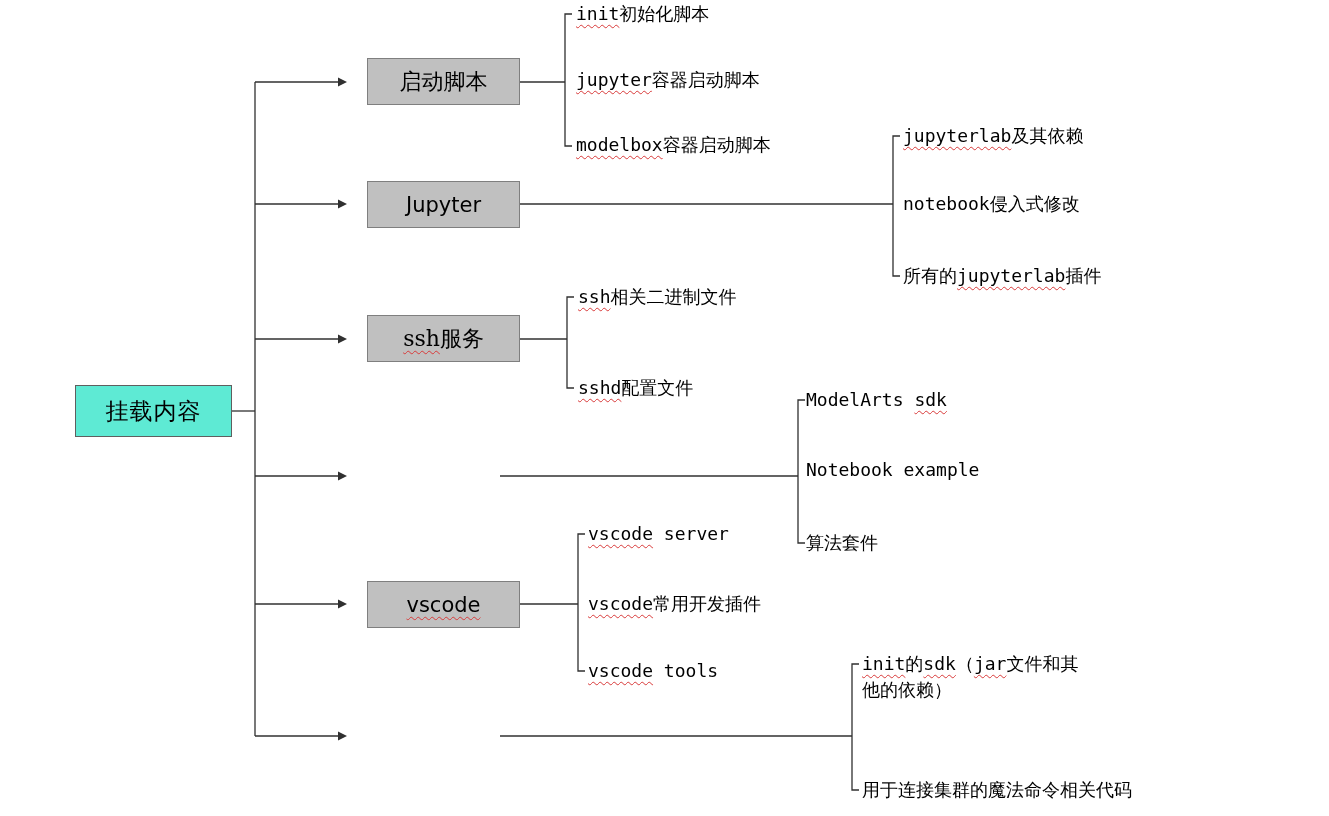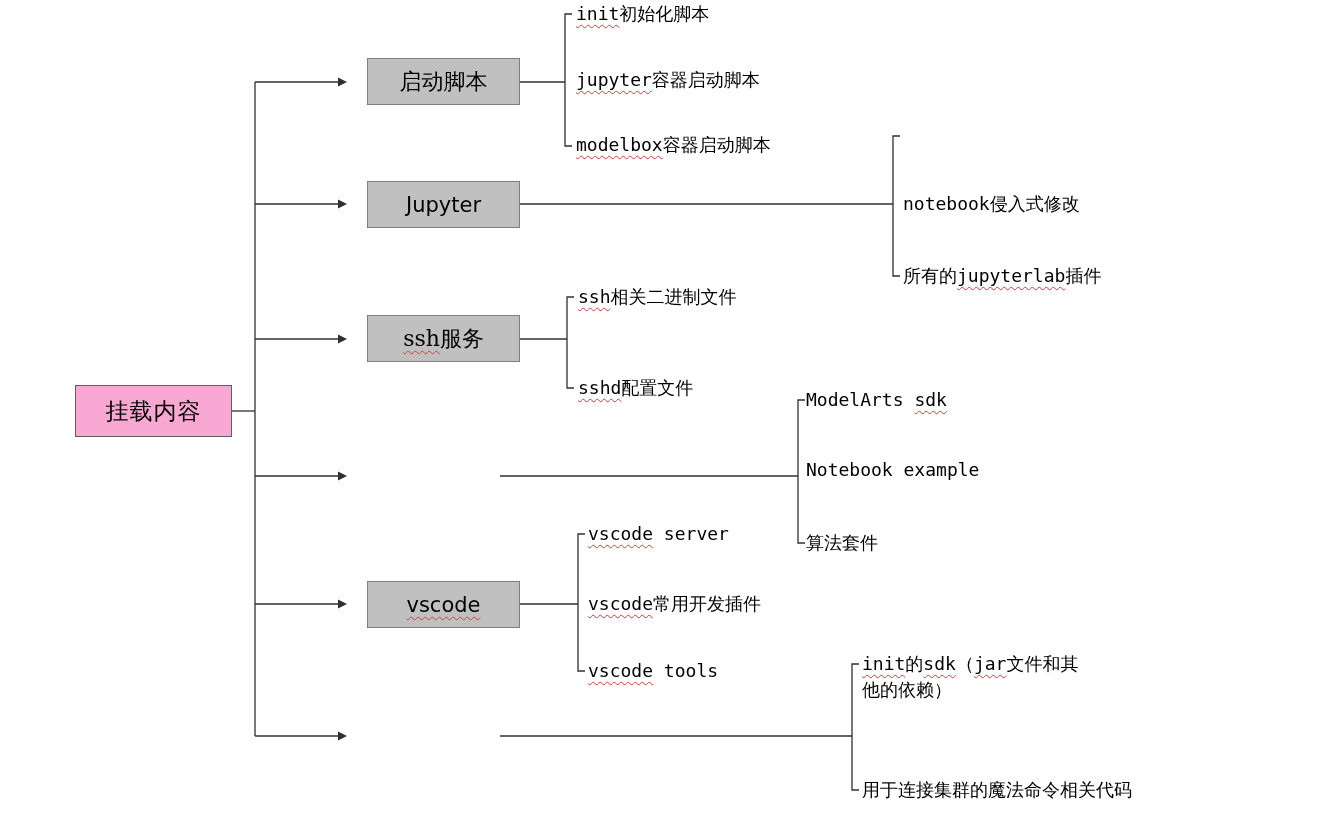--- a/index.html
+++ b/index.html
@@ -19,21 +19,21 @@
     align-items: center;
     justify-content: center;
     box-sizing: border-box;
     background: #c0c0c0;
     border: 1px solid #7f7f7f;
     z-index: 1;
     white-space: nowrap;
   }
   .root-node {
     left: 75px; top: 385px; width: 157px; height: 52px;
-    background: #f9a8d4; border-color: #5f5f5f;
+    background: #5eead4; border-color: #5f5f5f;
     font-family: "DejaVu Serif", "Liberation Serif", serif;
     font-size: 23px; letter-spacing: 1px;
   }
   .branch { left: 347px; width: 153px; height: 47px; margin-left: 20px; }
   .branch.cjk { font-family: "DejaVu Serif", "Liberation Serif", serif; font-size: 22px; }
   .branch.latin { font-family: "DejaVu Sans", "Liberation Sans", sans-serif; font-size: 21px; }
   .leaf {
     position: absolute;
     z-index: 1;
     font-family: "DejaVu Sans Mono", "Liberation Mono", "DejaVu Sans", monospace;
@@ -121,20 +121,23 @@
   <div class="leaf" style="left:576px; top:1px">
     <span class="wavy">init</span><span>初始化脚本</span>
   </div>
   <div class="leaf" style="left:576px; top:67px">
     <span class="wavy">jupyter</span><span>容器启动脚本</span>
   </div>
   <div class="leaf" style="left:576px; top:132px">
     <span class="wavy">modelbox</span><span>容器启动脚本</span>
   </div>
 
+  <div class="leaf" style="left:903px; top:123px">
+    <span class="wavy">jupyterlab</span><span>及其依赖</span>
+  </div>
   <div class="leaf" style="left:903px; top:191px">
     <span>notebook</span><span>侵入式修改</span>
   </div>
   <div class="leaf" style="left:903px; top:263px">
     <span>所有的</span><span class="wavy">jupyterlab</span><span>插件</span>
   </div>
 
   <div class="leaf" style="left:578px; top:284px">
     <span class="wavy">ssh</span><span>相关二进制文件</span>
   </div>

